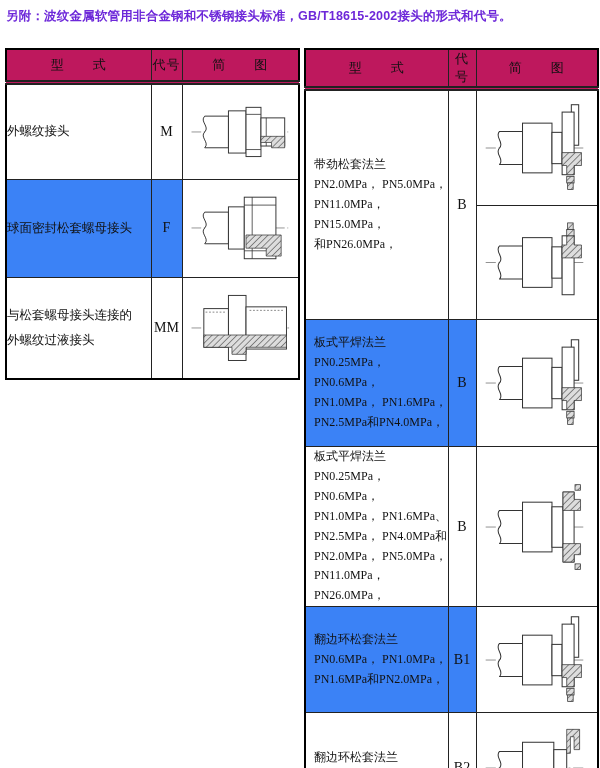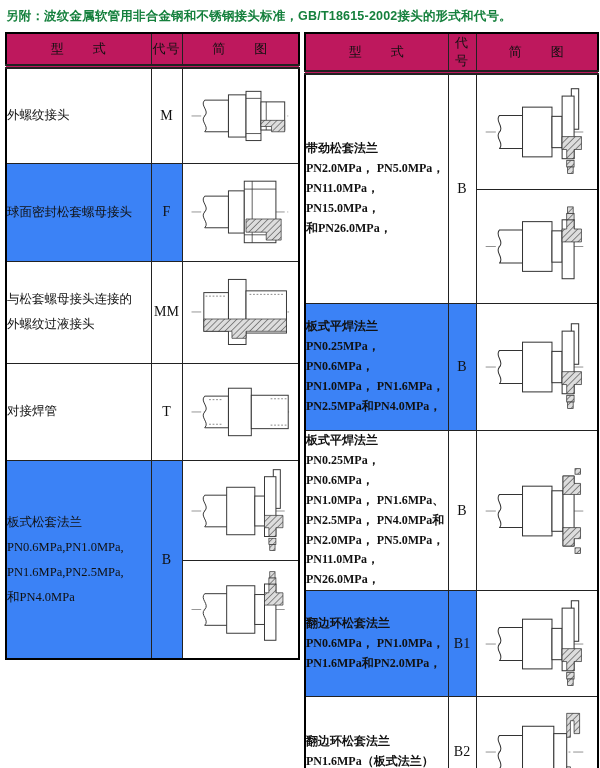--- a/index.html
+++ b/index.html
@@ -2,39 +2,39 @@
 <html><head>
 <meta charset="utf-8">
 <style>
   html,body{margin:0;padding:0;background:#fff;}
   .page{
     width:600px;height:768px;background:#fff;overflow:hidden;
     font-family:"Liberation Serif","DejaVu Serif",serif;color:#111;
     position:relative;box-sizing:border-box;padding:6px 4px 0 5px;
   }
   .title{
-    margin:2px 0 7px 1px;font-family:"Liberation Sans","DejaVu Sans",sans-serif;
-    font-weight:bold;font-size:12.5px;color:#15803d;letter-spacing:.2px;
+    margin:2px 0 23px 1px;font-family:"Liberation Sans","DejaVu Sans",sans-serif;
+    font-weight:bold;font-size:12.5px;color:#6d28d9;letter-spacing:.2px;
   }
   .tables{display:flex;gap:4px;align-items:flex-start;}
   table.jt{
     border-collapse:collapse;table-layout:fixed;width:293px;
     border:2px solid #000;background:#fff;
   }
   table.jt th,table.jt td{border:1px solid #222;padding:0;}
   table.jt th{
     background:#be185d;height:30px;font-weight:normal;font-size:13px;
     border-bottom:5px double #222;letter-spacing:1px;
   }
   td.type{
     text-align:left;vertical-align:middle;padding:2px 2px 2px 9px;
     font-size:12.5px;white-space:pre-line;
   }
   table.lt td.type{line-height:2.0;}
-  table.rt td.type{font-size:12px;line-height:1.66;font-weight:bold;}
+  table.rt td.type{font-size:12px;line-height:1.66;padding-left:8px;}
   td.code{text-align:center;vertical-align:middle;font-size:14px;}
   td.hl{background:#3b82f6;}
   td.diag{vertical-align:middle;}
   .dwrap{display:flex;align-items:center;justify-content:center;width:100%;height:100%;box-sizing:border-box;padding:3px 5px;}
   td.diag svg{width:100%;height:100%;display:block;}
   td.split{padding:0;}
   .sub{box-sizing:border-box;display:flex;align-items:center;justify-content:center;padding:3px 5px;}
   .sub + .sub{border-top:1px solid #222;}
   .sub svg{width:100%;height:100%;display:block;}
   
@@ -208,50 +208,20 @@
 外螺纹过液接头</td>
           <td class="code">MM</td>
           <td class="diag">
               <div class="dwrap">
                 <svg viewBox="0 0 120 100">
                   <use href="#dg-mm"></use>
                 </svg>
               </div>
             </td>
         </tr>
-        <tr class="lr4">
-          <td class="type">对接焊管</td>
-          <td class="code">T</td>
-          <td class="diag">
-              <div class="dwrap">
-                <svg viewBox="0 0 120 100">
-                  <use href="#dg-butt-weld"></use>
-                </svg>
-              </div>
-            </td>
-        </tr>
-        <tr class="lr5">
-          <td class="type hl">板式松套法兰
-PN0.6MPa,PN1.0MPa,
-PN1.6MPa,PN2.5MPa,
-和PN4.0MPa</td>
-          <td class="code hl">B</td>
-          <td class="diag split">
-            <div class="sub">
-                <svg viewBox="0 0 120 100">
-                  <use href="#dg-flange-a"></use>
-                </svg>
-              </div>
-            <div class="sub">
-                <svg viewBox="0 0 120 100">
-                  <use href="#dg-flange-b"></use>
-                </svg>
-              </div>
-          </td>
-        </tr>
       </tbody>
     </table>
 
     <table class="jt rt">
       <colgroup>
           <col class="c-type">
           <col class="c-code">
           <col class="c-diag">
         </colgroup>
       <thead>

